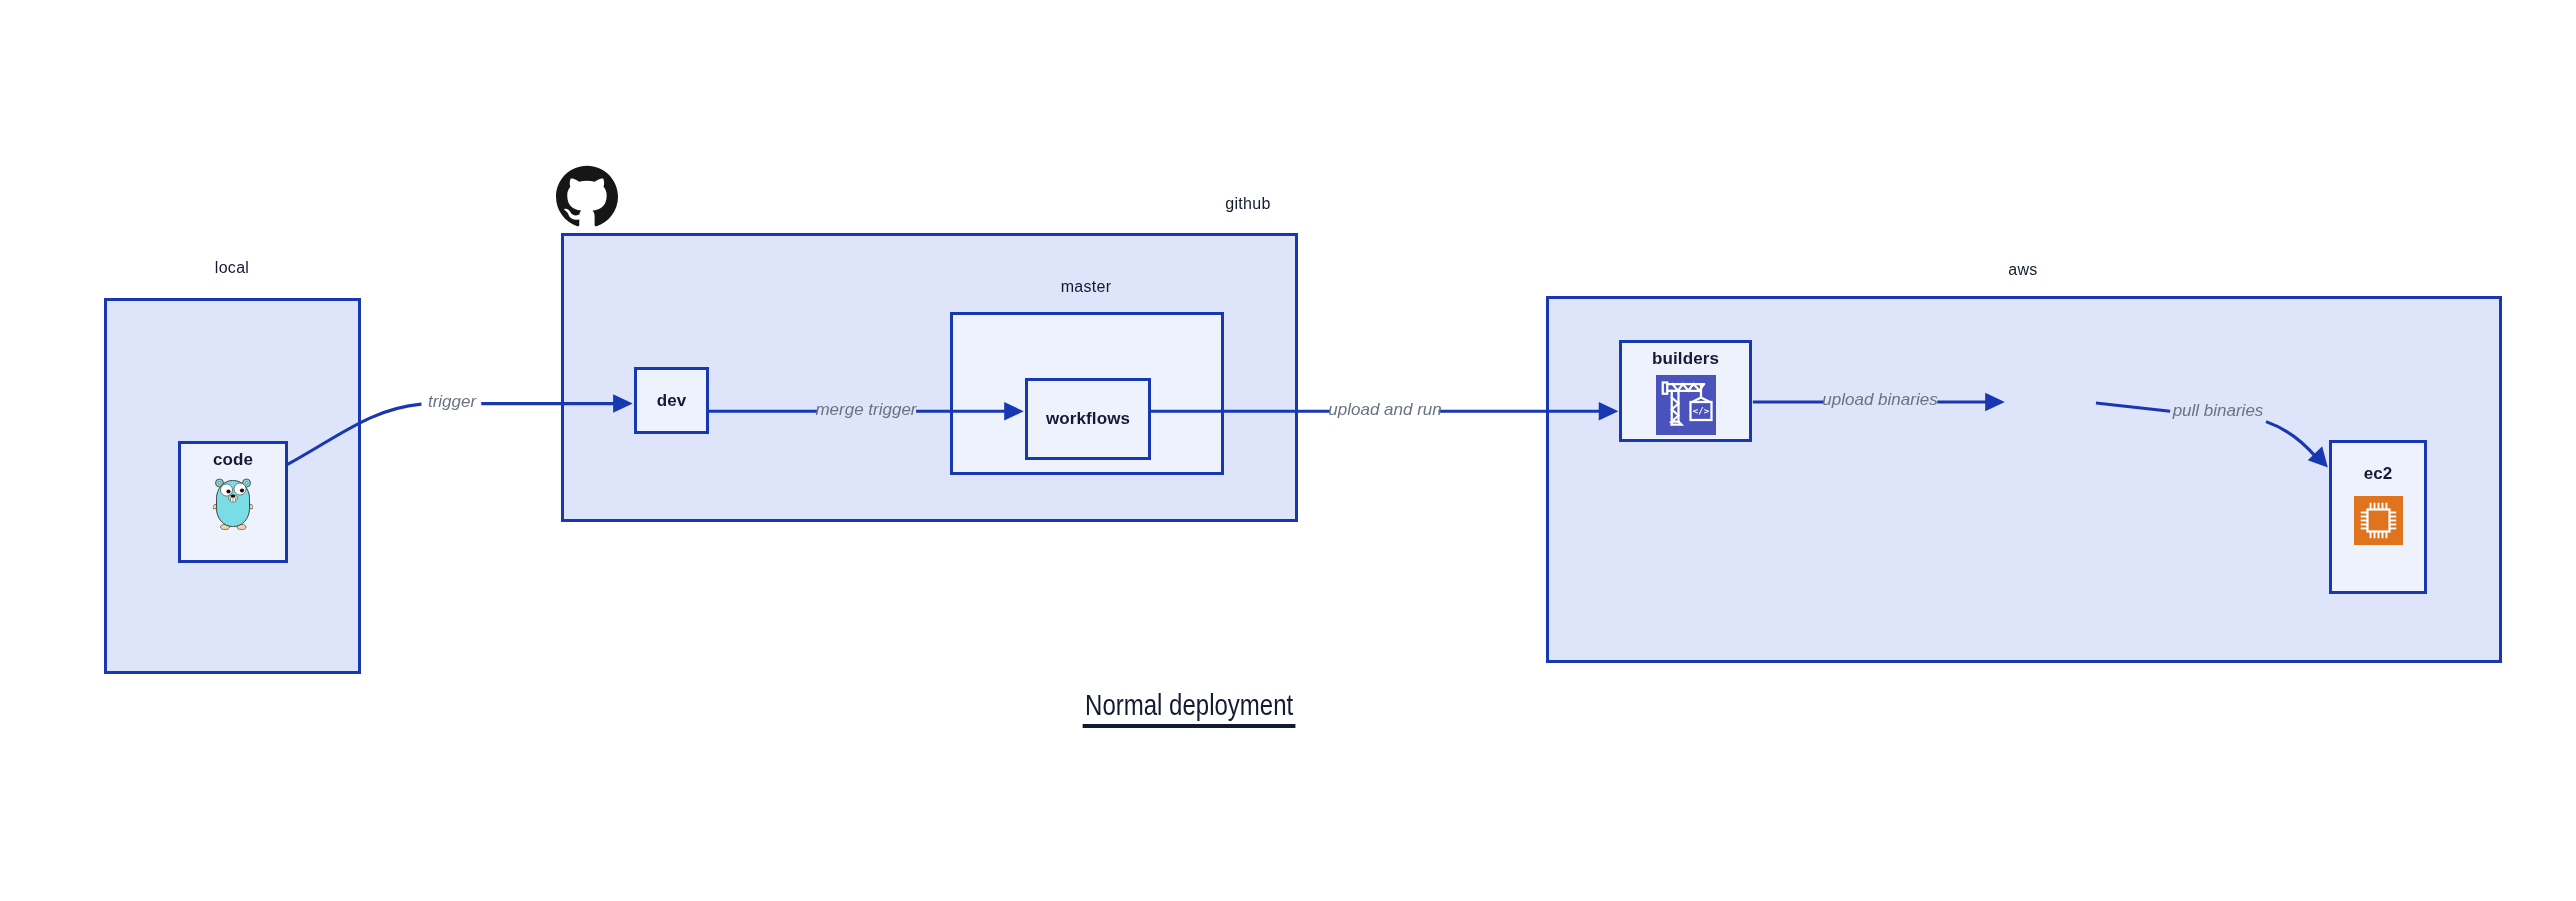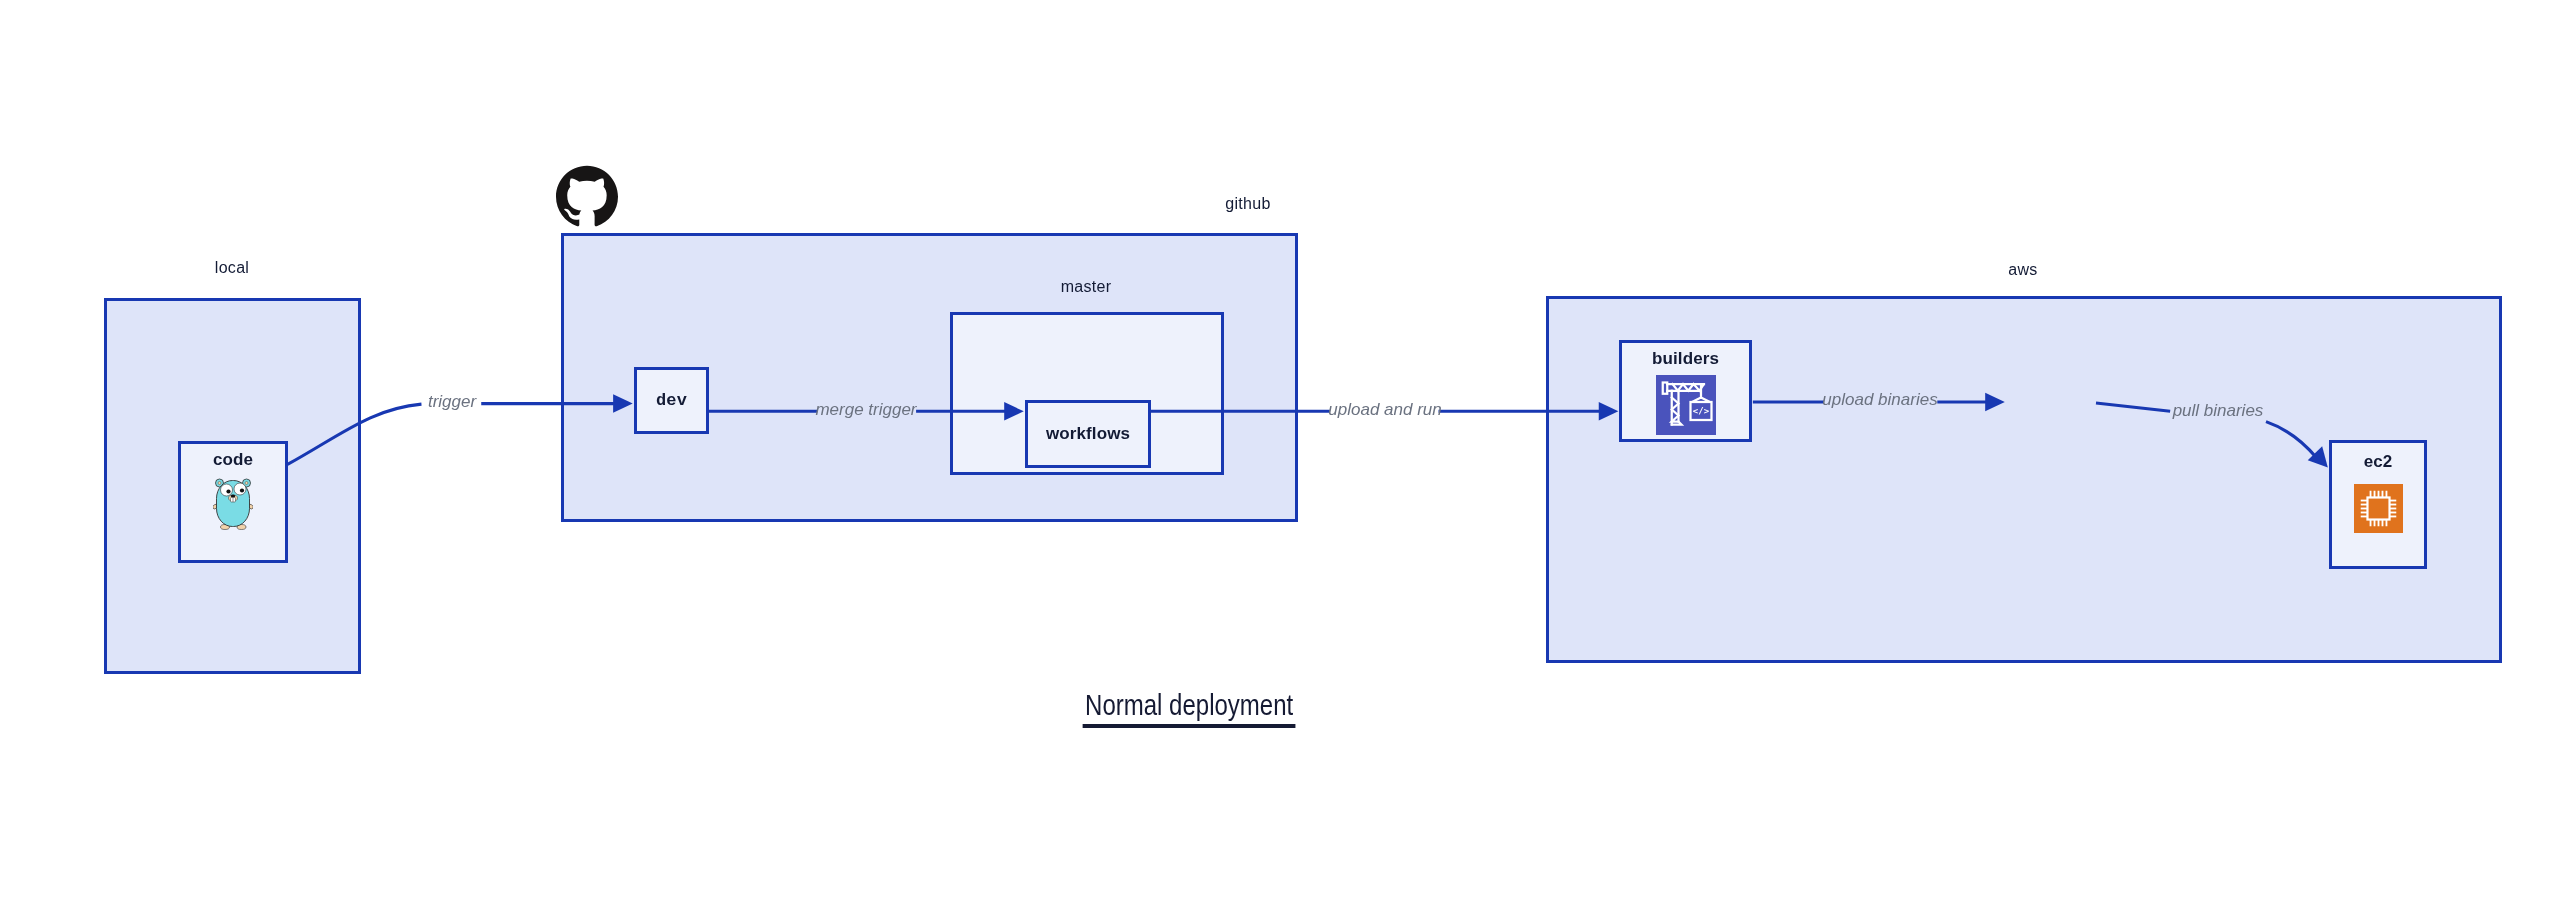--- a/index.html
+++ b/index.html
@@ -92,25 +92,25 @@
       <circle cx="54" cy="25" r="12" fill="#ffffff" stroke="#333" stroke-width="1.2"></circle>
       <circle cx="31" cy="30" r="4.2" fill="#111111"></circle>
       <circle cx="58" cy="28" r="4.2" fill="#111111"></circle>
       <ellipse cx="40" cy="43" rx="9" ry="6" fill="#f2d3ab" stroke="#333" stroke-width="1"></ellipse>
       <ellipse cx="40" cy="39" rx="4.5" ry="3.2" fill="#111111"></ellipse>
       <rect x="35" y="42" width="10" height="9" rx="2" fill="#ffffff" stroke="#333" stroke-width="1"></rect>
       <line x1="40" y1="42" x2="40" y2="51" stroke="#333" stroke-width="1"></line>
     </svg>
   </div>
 
-  <div class="node-box center-label" style="left:634px;top:367px;width:75px;height:67px;font-family:Liberation Mono, monospace;">
+  <div class="node-box center-label" style="left:634px;top:367px;width:75px;height:67px;">
     <div class="node-label">dev</div>
   </div>
 
-  <div class="node-box center-label" style="left:1025px;top:400px;width:126px;height:68px;text-align:center;">
+  <div class="node-box center-label" style="left:1025px;top:378px;width:126px;height:82px;text-align:center;">
     <div class="node-label">workflows</div>
   </div>
 
   <div class="node-box" style="left:1619px;top:340px;width:133px;height:102px;padding-top:5.7px;gap:6.2px;">
     <div class="node-label">builders</div>
     <svg class="icon-tile" width="60" height="60" viewBox="0 0 80 80">
       <rect x="0" y="0" width="80" height="80" fill="#4a53bc"></rect>
       <g stroke="#ffffff" stroke-width="3" fill="none" stroke-linecap="square">
         <rect x="9" y="10" width="6" height="15"></rect>
         <line x1="15" y1="12" x2="64" y2="12"></line>
@@ -121,21 +121,21 @@
         <path d="M21 30 L30 38 L21 46 L30 54 L21 62 L30 62 L34 66 L21 66"></path>
         <line x1="60" y1="14" x2="60" y2="30"></line>
         <path d="M60 30 L48 36 M60 30 L72 36"></path>
       </g>
       <rect x="46" y="36" width="28" height="24" fill="#4a53bc" stroke="#ffffff" stroke-width="3"></rect>
       <text x="60" y="52" font-family="DejaVu Sans Mono, monospace" font-size="12" font-weight="bold" fill="#ffffff" text-anchor="middle">&lt;/&gt;</text>
     </svg>
   </div>
 
 
-  <div class="node-box" style="left:2329px;top:440px;width:98px;height:129px;padding-top:9px;gap:12px;">
+  <div class="node-box" style="left:2329px;top:440px;width:98px;height:154px;padding-top:21px;gap:12px;">
     <div class="node-label">ec2</div>
     <svg class="icon-tile" width="49" height="49" viewBox="0 0 80 80">
       <rect x="0" y="0" width="80" height="80" fill="#e0731d"></rect>
       <rect x="22" y="22" width="36" height="36" fill="none" stroke="#ffffff" stroke-width="3.6"></rect>
       <g stroke="#ffffff" stroke-width="3">
         <line x1="27" y1="11" x2="27" y2="22"></line>
           <line x1="33.5" y1="11" x2="33.5" y2="22"></line>
         <line x1="40" y1="11" x2="40" y2="22"></line>
           <line x1="46.5" y1="11" x2="46.5" y2="22"></line>
         <line x1="53" y1="11" x2="53" y2="22"></line>

